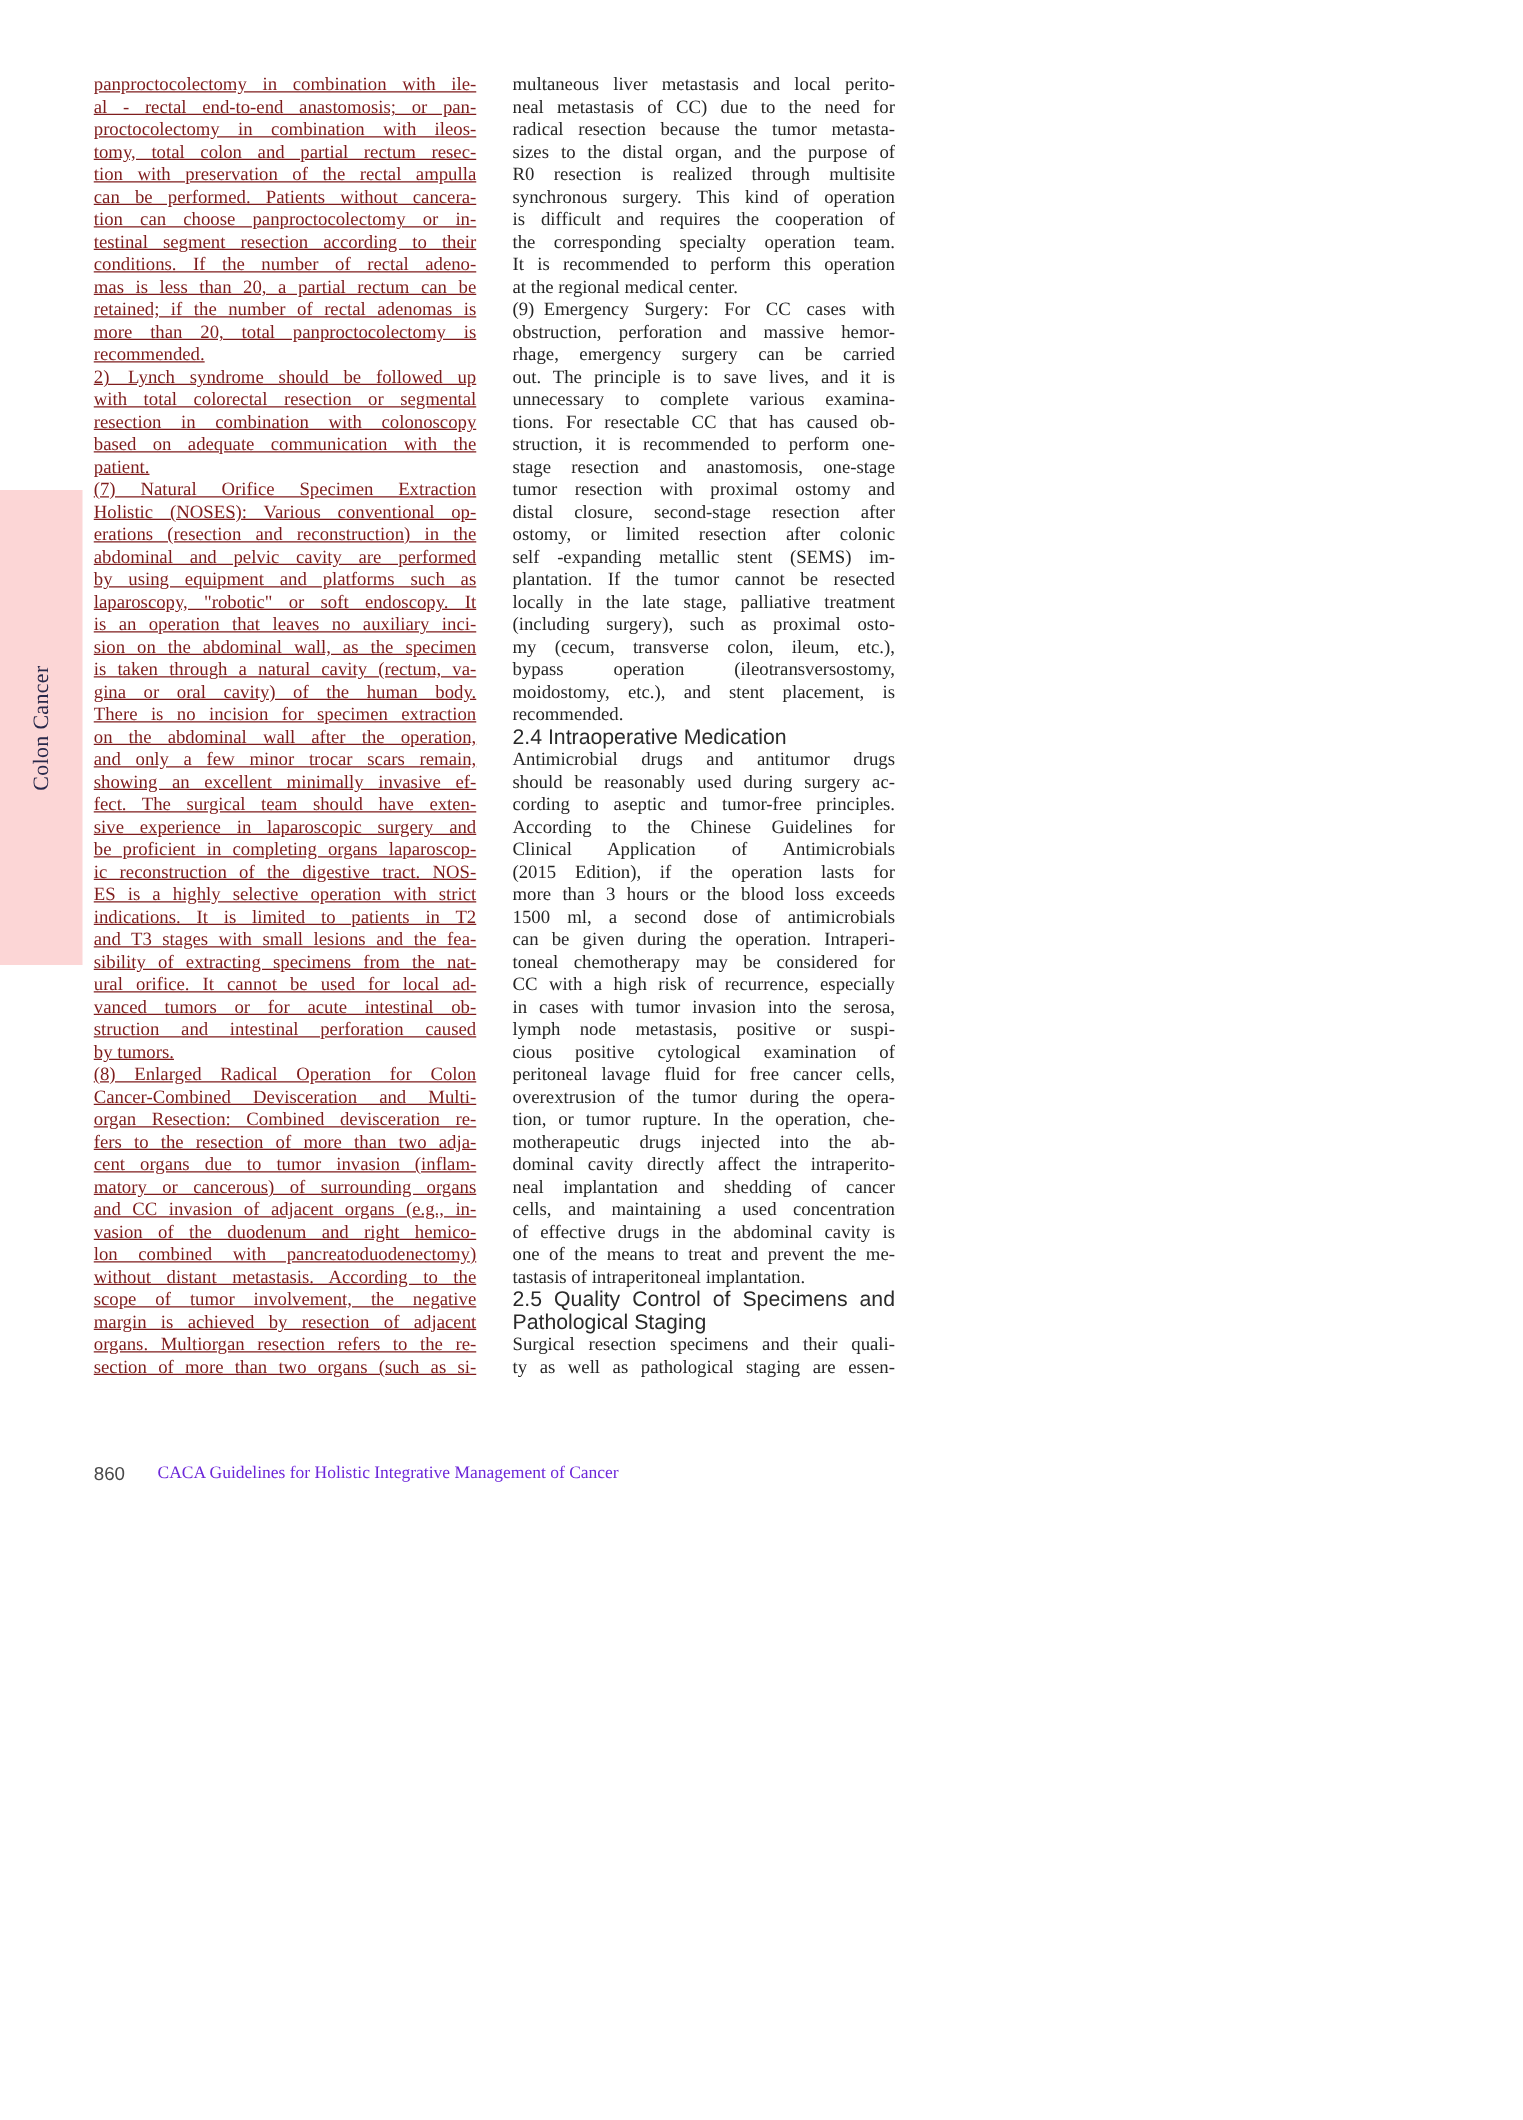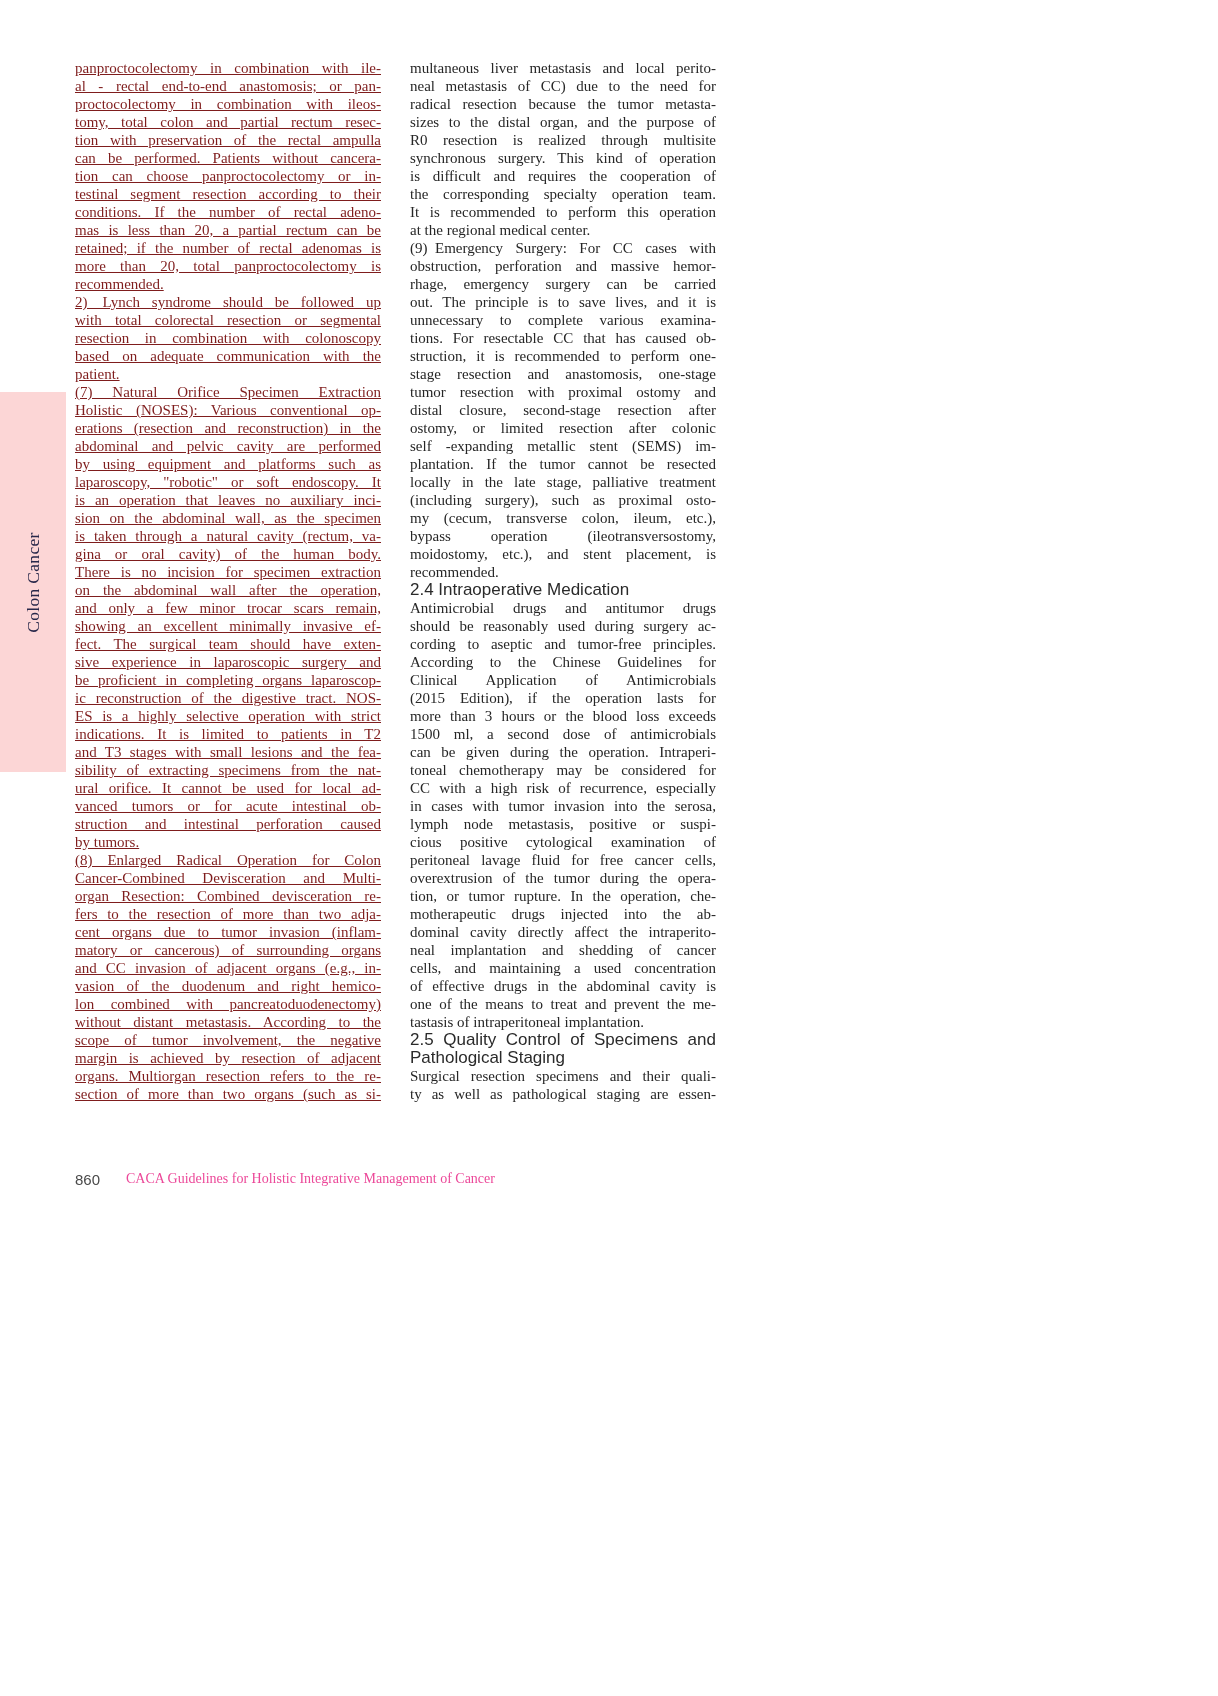--- a/index.html
+++ b/index.html
@@ -212,16 +212,16 @@
         <div class="line para-end">Pathological Staging</div>
       </div>
       <div class="para">
         <div class="line">Surgical resection specimens and their quali-</div>
         <div class="line">ty as well as pathological staging are essen-</div>
       </div>
     </div>
 
   <div class="footer">
     <span class="footer-page" style="color: rgb(74, 74, 74);">860</span>
-    <span class="footer-title" style="color: #ec4899;">CACA Guidelines for Holistic Integrative Management of Cancer</span>
+    <span class="footer-title" style="color: #6d28d9;">CACA Guidelines for Holistic Integrative Management of Cancer</span>
   </div>
 
 </div>
 
 </body></html>

